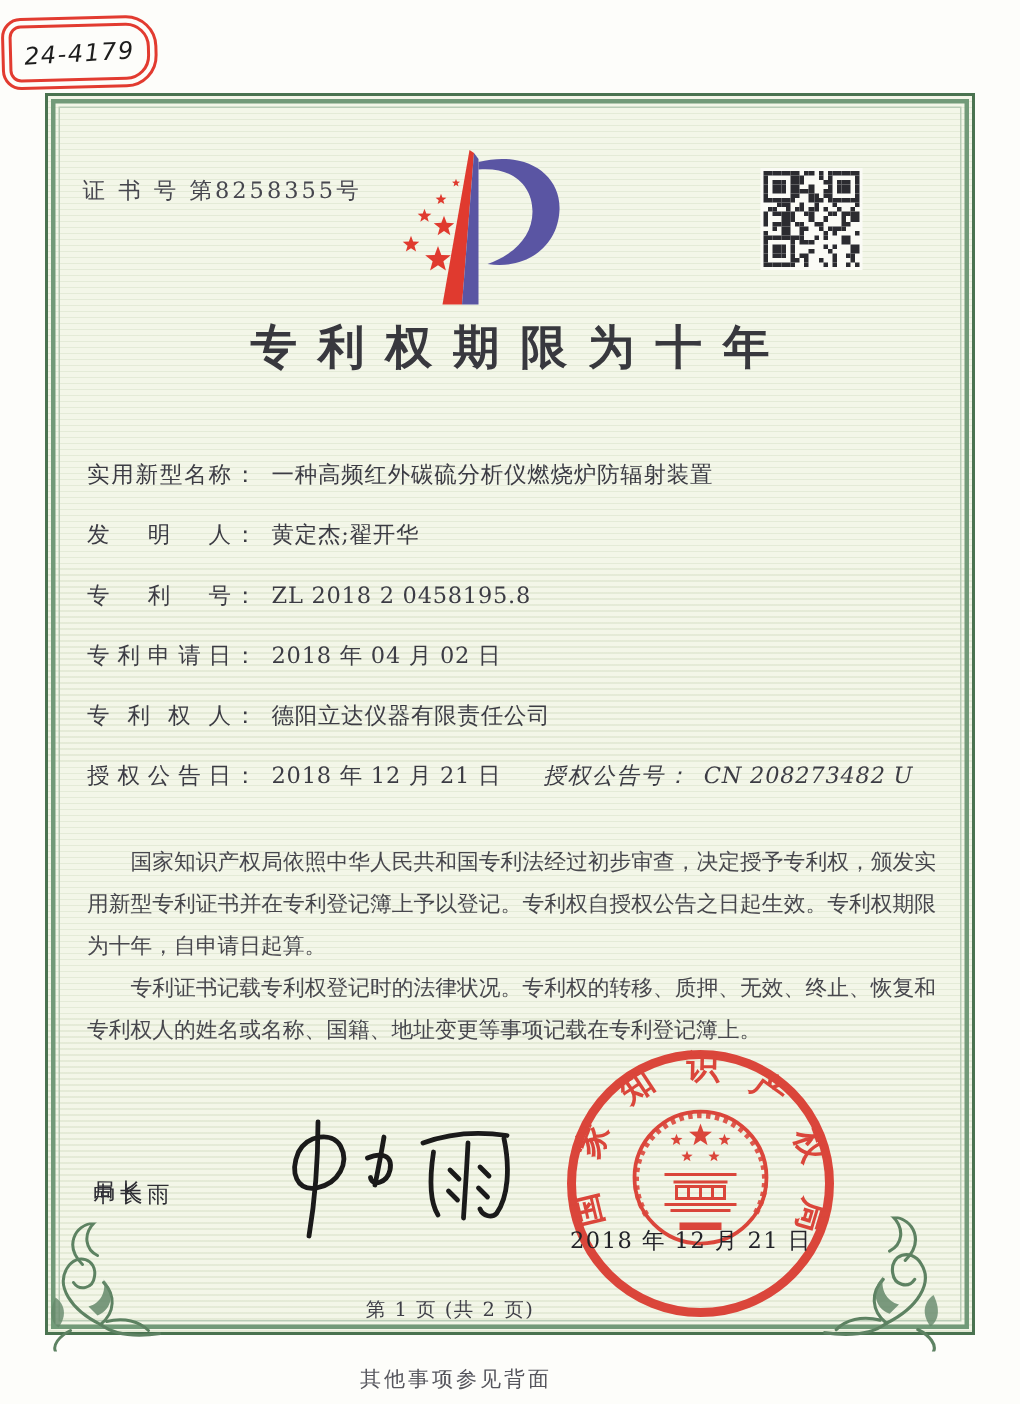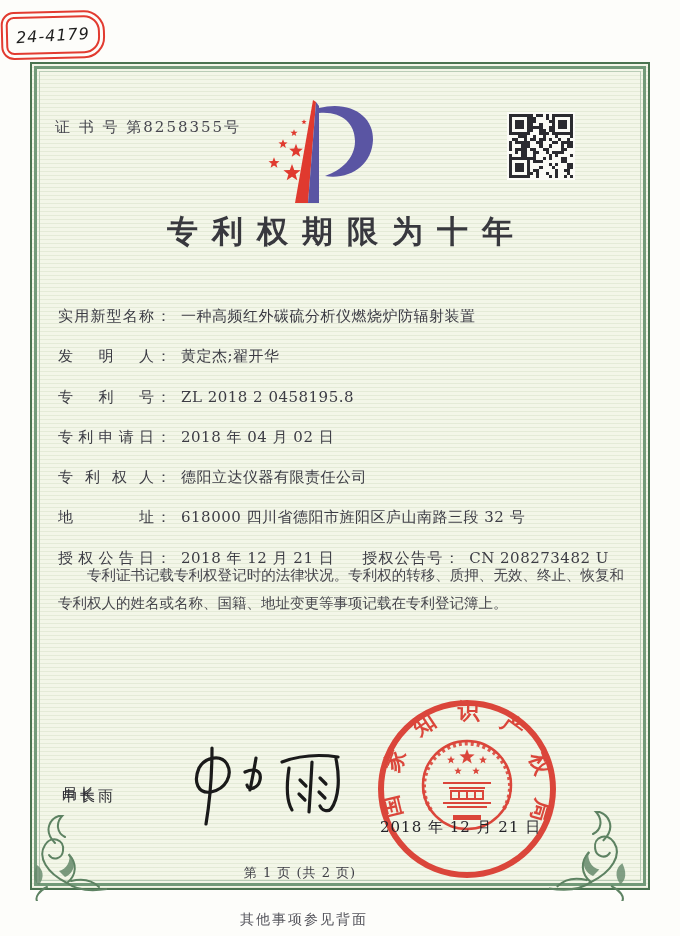--- a/index.html
+++ b/index.html
@@ -57,21 +57,21 @@
   .doc-title{
     position:absolute;left:0;top:211px;width:680px;text-align:center;
     font-size:31px;font-weight:600;letter-spacing:14px;text-indent:14px;color:#38383e;
   }
   
   .fields{position:absolute;left:58px;top:285px;width:540px;margin-top:22px;}
   .frow{height:40.3px;font-size:15px;color:#3c3c44;white-space:nowrap;}
   .flabel{display:inline-block;width:96px;text-align:justify;text-align-last:justify;vertical-align:top;}
   .fcolon{margin:0 10px 0 2px;}
   .fvalue{letter-spacing:.5px;}
-  .fpair2{margin-left:28px;}
+  .fpair2{margin-left:28px;font-style:italic;}
   .fpair2 .flabel{width:80px;}
   
   .body-text{
     position:absolute;left:58px;top:561px;width:566px;
     font-size:14.5px;line-height:28px;text-align:justify;color:#47474d;
   }
   .body-text p{margin:0;text-indent:2em;}
   
   .sign-title{position:absolute;left:62px;top:755px;font-size:15px;letter-spacing:3px;color:#2e2e34;
     font-family:"Liberation Sans","DejaVu Sans",sans-serif;margin-top:30px;}
@@ -602,28 +602,26 @@
     <div class="frow">
       <span class="flabel">专利号</span><span class="fcolon">：</span><span class="fvalue">ZL 2018 2 0458195.8</span>
     </div>
     <div class="frow">
       <span class="flabel">专利申请日</span><span class="fcolon">：</span><span class="fvalue">2018 年 04 月 02 日</span>
     </div>
     <div class="frow">
       <span class="flabel">专利权人</span><span class="fcolon">：</span><span class="fvalue">德阳立达仪器有限责任公司</span>
     </div>
     <div class="frow">
-      <span class="flabel">地址</span><span class="fcolon">：</span><span class="fvalue">618000 四川省德阳市旌阳区庐山南路三段 32 号</span>
-    </div>
-    <div class="frow">
       <span class="flabel">授权公告日</span><span class="fcolon">：</span><span class="fvalue">2018 年 12 月 21 日</span><span class="fpair2"><span class="flabel">授权公告号</span><span class="fcolon">：</span><span class="fvalue">CN 208273482 U</span></span>
     </div>
   </div>
 
   <div class="body-text">
+    <p>国家知识产权局依照中华人民共和国专利法经过初步审查，决定授予专利权，颁发实用新型专利证书并在专利登记簿上予以登记。专利权自授权公告之日起生效。专利权期限为十年，自申请日起算。</p>
     <p>专利证书记载专利权登记时的法律状况。专利权的转移、质押、无效、终止、恢复和专利权人的姓名或名称、国籍、地址变更等事项记载在专利登记簿上。</p>
   </div>
 
   <div class="sign-title">局长</div>
   <div class="sign-name">申长雨</div>
   <svg class="signature" viewBox="0 0 155 85">
     <g stroke="#1a1a1a" stroke-width="3.2" fill="none" stroke-linecap="round" stroke-linejoin="round">
       <path d="M22,4 C22,28 20,56 16,80"></path>
       <path d="M9,24 C3,38 8,50 21,48 C36,45 43,31 37,20 C31,10 15,13 9,24"></path>
       <path d="M66,14 C64,26 62,36 60,46"></path>

